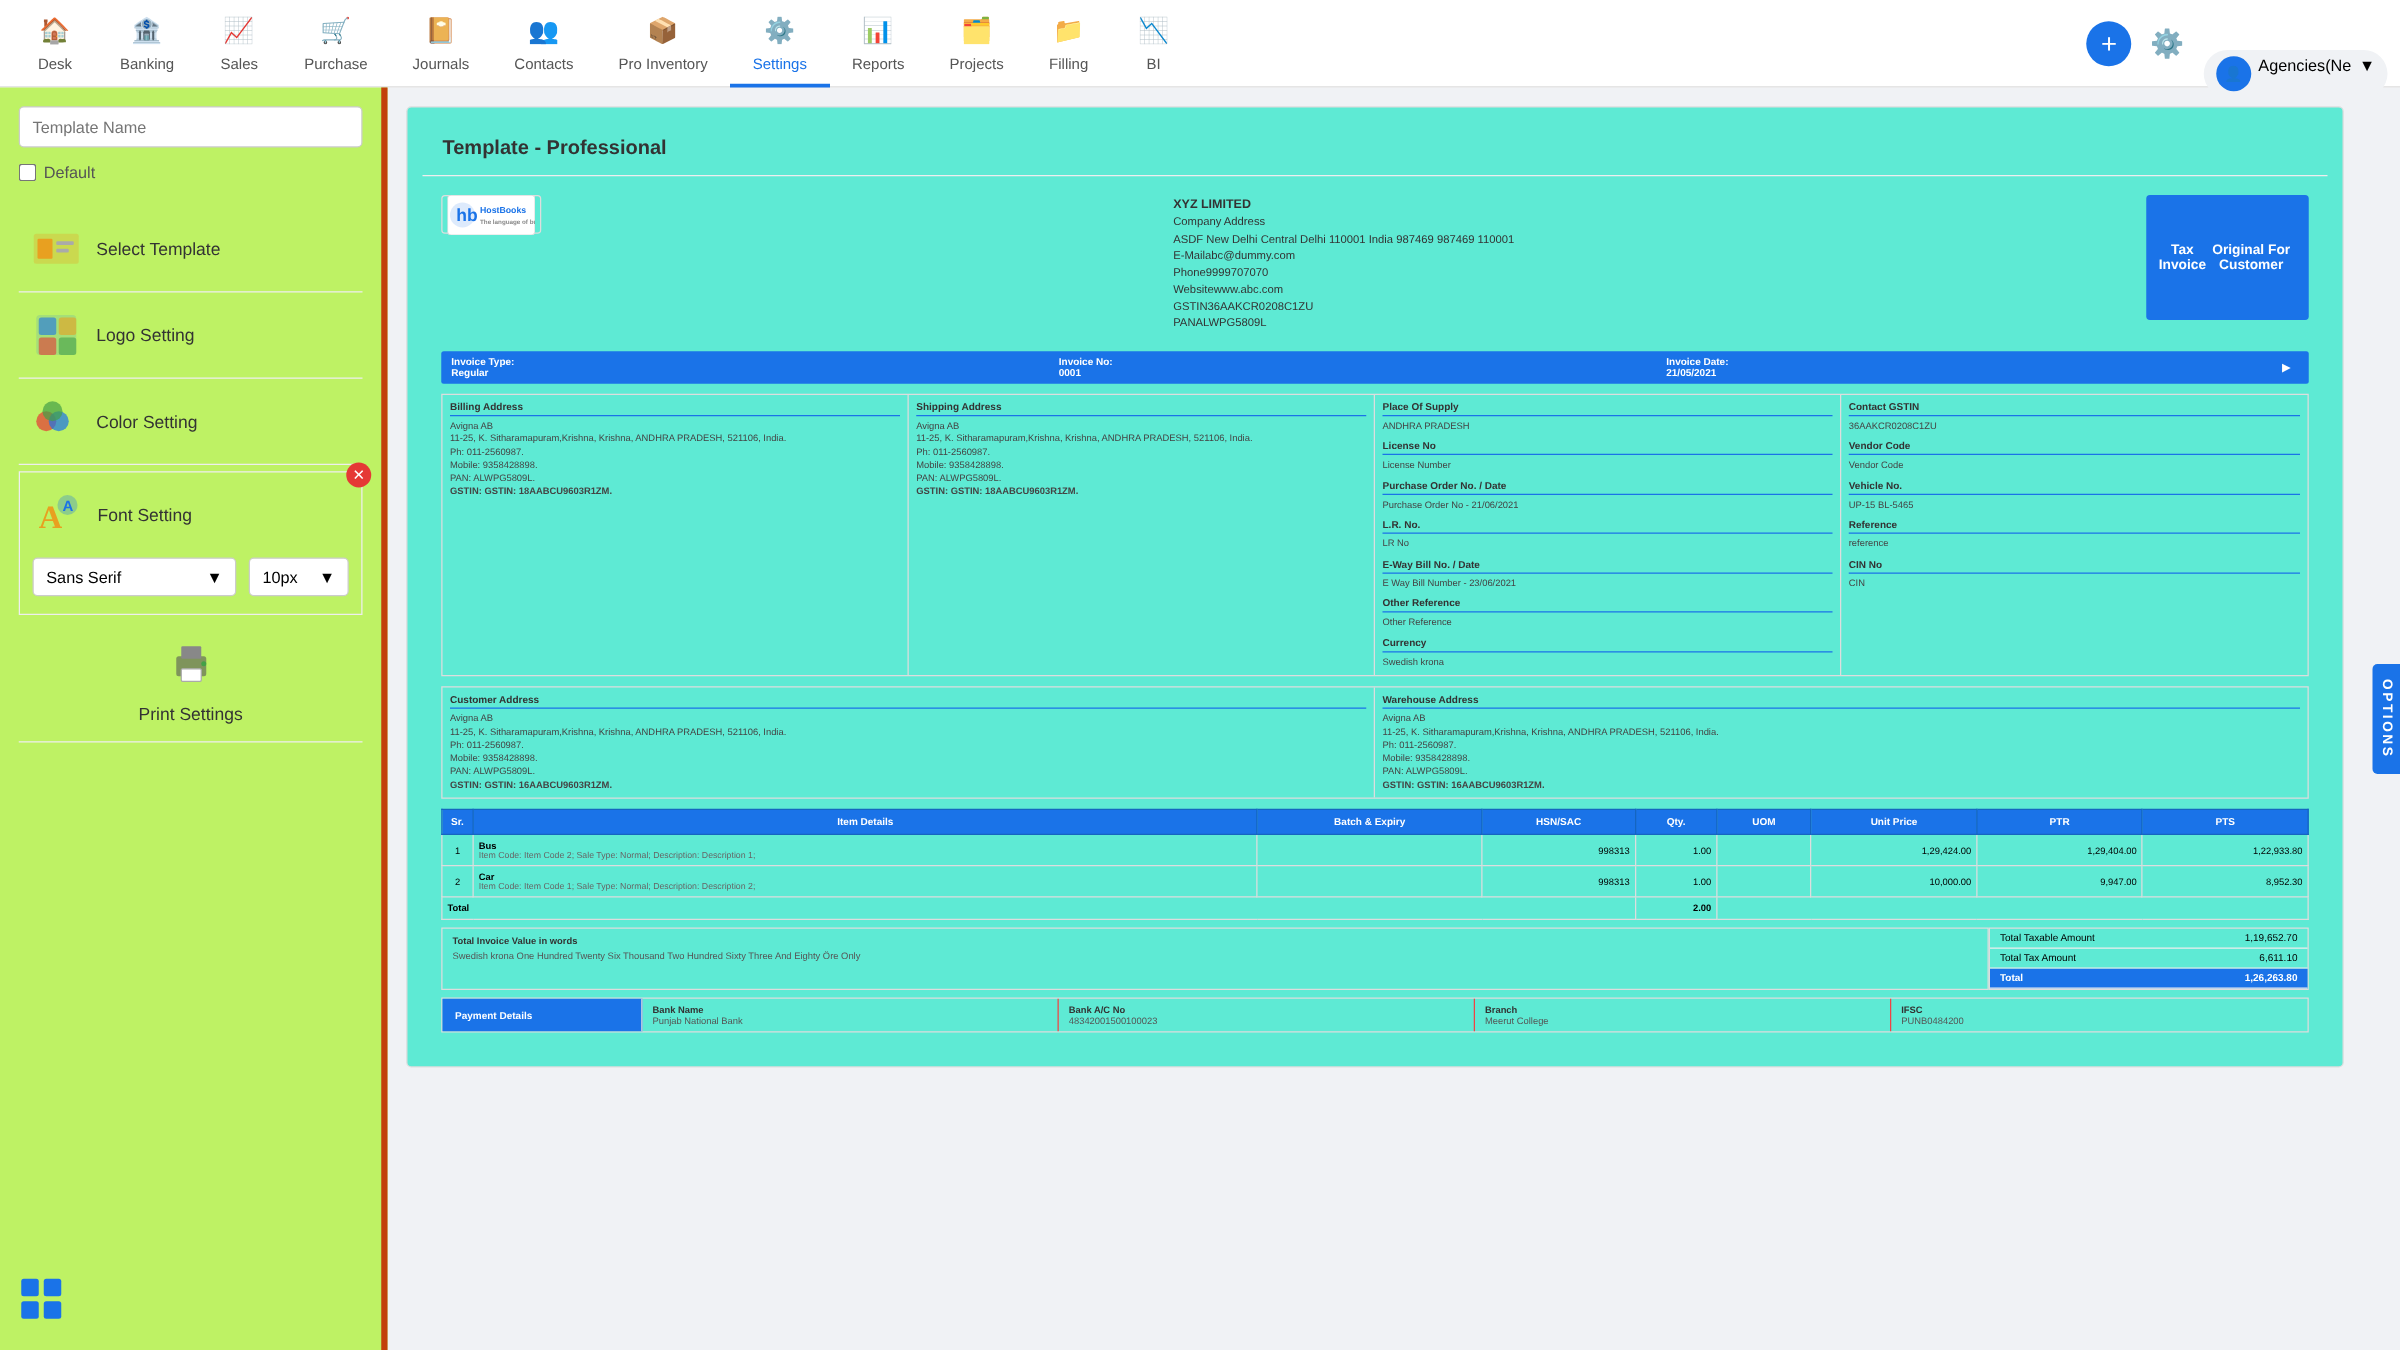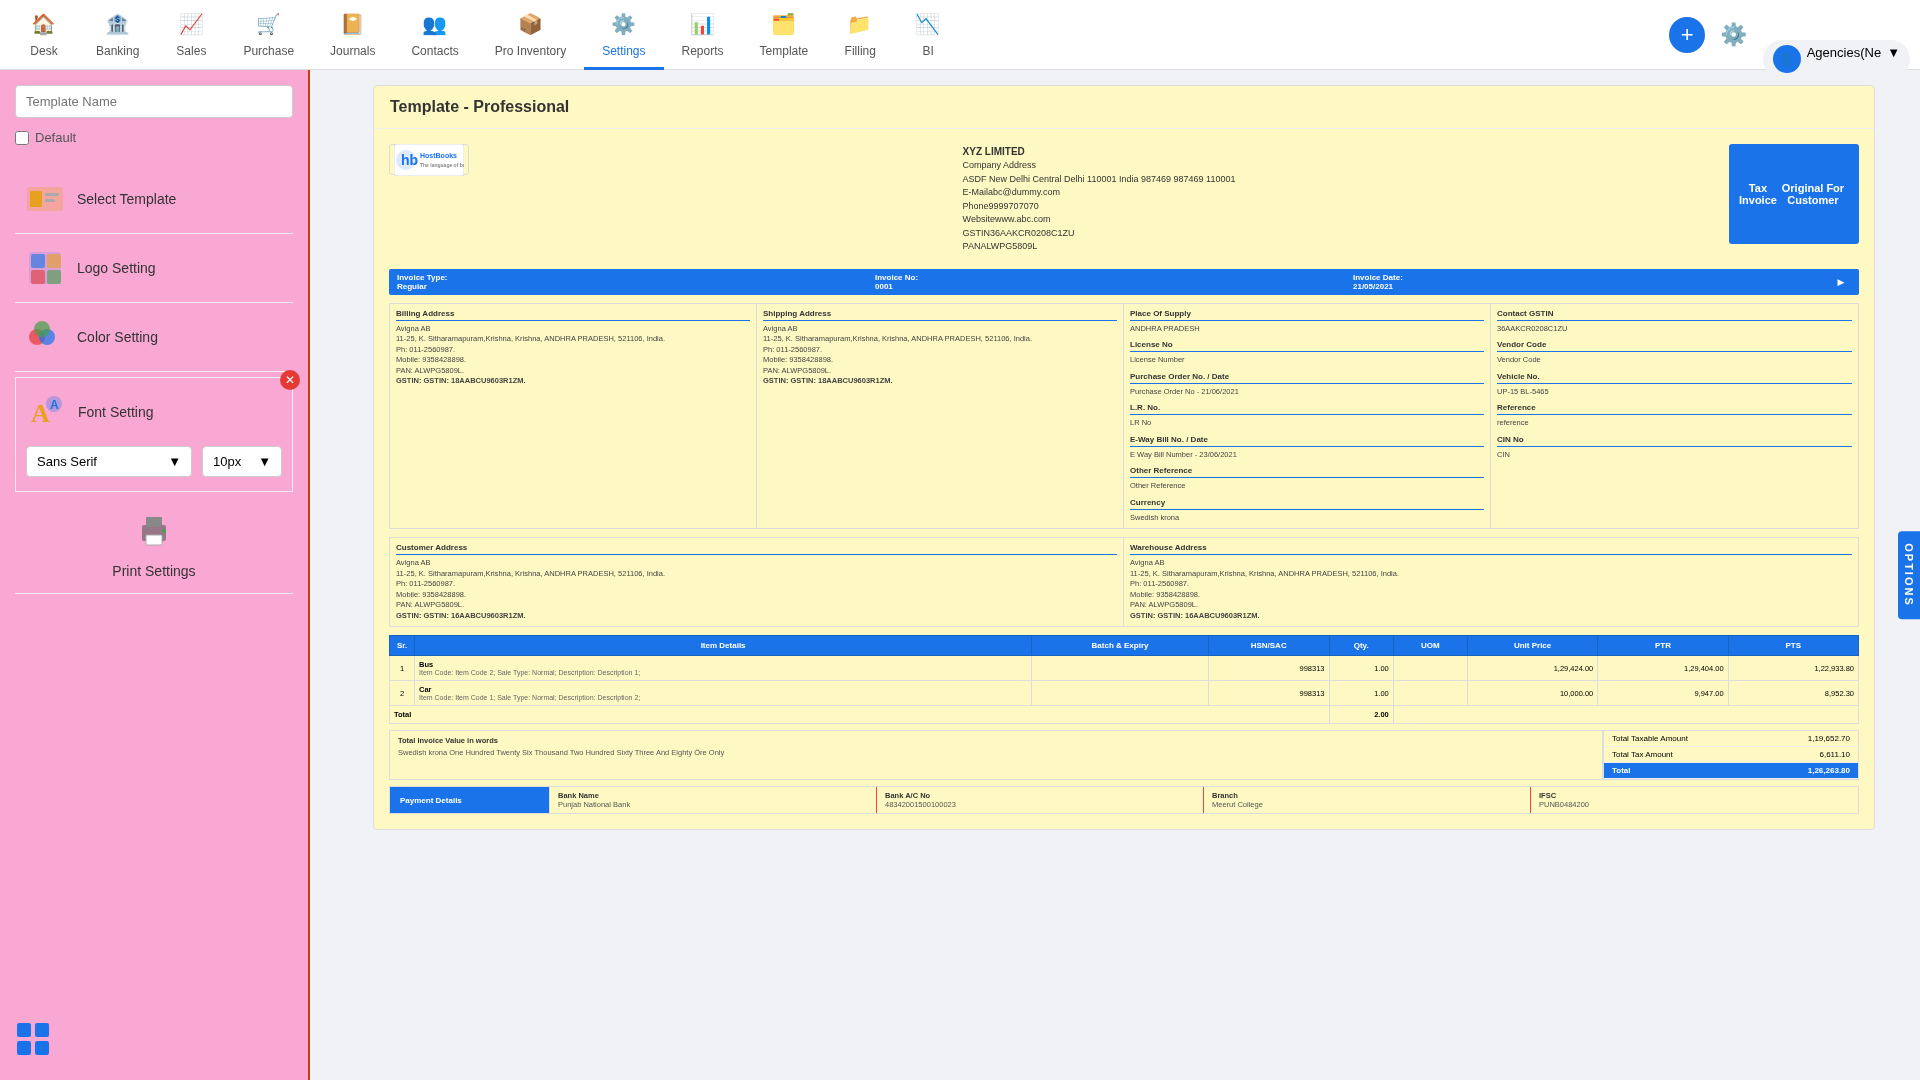--- a/index.html
+++ b/index.html
@@ -13,21 +13,21 @@
     .nav-right { margin-left: auto; display: flex; align-items: center; gap: 15px; }
     .add-btn { width: 36px; height: 36px; background: #1a73e8; border-radius: 50%; color: white; font-size: 22px; display: flex; align-items: center; justify-content: center; cursor: pointer; }
     .gear-btn { font-size: 22px; color: #555; cursor: pointer; }
     .user-btn { display: flex; align-items: flex-start; gap: 6px; background: #f0f2f5; border-radius: 20px; padding: 5px 10px; cursor: pointer; font-size: 13px; margin-top: 48px; }
     .user-avatar { width: 28px; height: 28px; background: #1a73e8; border-radius: 50%; display: flex; align-items: center; justify-content: center; color: white; font-size: 12px; }
 
     
     .main-layout { display: flex; height: calc(1080px - 70px); }
 
     
-    .left-panel { width: 310px; background: #f9a8d4; border-right: 2px solid #c2410c; padding: 15px; overflow-y: auto; flex-shrink: 0; }
+    .left-panel { width: 310px; background: #bef264; border-right: 5px solid #c2410c; padding: 15px; overflow-y: auto; flex-shrink: 0; }
     .template-name-input { width: 100%; border: 1px solid #ccc; border-radius: 4px; padding: 8px 10px; font-size: 13px; color: #999; margin-bottom: 12px; }
     .default-check { display: flex; align-items: center; gap: 6px; margin-bottom: 20px; font-size: 13px; color: #555; }
     .default-check input { width: 14px; height: 14px; }
 
     .menu-item { display: flex; align-items: center; gap: 12px; padding: 14px 10px; border-bottom: 1px solid #eee; cursor: pointer; }
     .menu-icon { width: 40px; height: 40px; display: flex; align-items: center; justify-content: center; font-size: 22px; }
     .menu-label { font-size: 14px; color: #333; font-weight: 500; }
 
     
     .font-setting-section { border: 1px solid #eee; padding: 14px 10px; position: relative; margin-top: 5px; }
@@ -35,21 +35,21 @@
     .close-x { position: absolute; right: -8px; top: -8px; width: 20px; height: 20px; background: #e53935; border-radius: 50%; color: white; font-size: 12px; display: flex; align-items: center; justify-content: center; cursor: pointer; }
     .font-dropdowns { display: flex; gap: 10px; }
     .font-dropdown { border: 1px solid #ccc; border-radius: 4px; padding: 7px 10px; font-size: 13px; background: white; flex: 1; display: flex; justify-content: space-between; align-items: center; cursor: pointer; }
     .font-dropdown.small { flex: 0 0 80px; }
 
     
     .right-panel { flex: 1; overflow-y: auto; padding: 15px; position: relative; }
     .options-tab { position: absolute; right: 0; top: 50%; transform: translateY(-50%); background: #1a73e8; color: white; writing-mode: vertical-rl; padding: 12px 5px; font-size: 11px; font-weight: 600; letter-spacing: 2px; cursor: pointer; border-radius: 4px 0 0 4px; }
 
     
-    .template-preview { background: #fef9c3; border: 1px solid #ddd; border-radius: 4px; padding: 0; margin-right: 30px; margin-left: 48px; }
+    .template-preview { background: #5eead4; border: 1px solid #ddd; border-radius: 4px; padding: 12px; margin-right: 30px; }
     .template-title { font-size: 16px; font-weight: 600; color: #333; padding: 12px 16px; border-bottom: 1px solid #eee; }
 
     
     .invoice-preview { padding: 15px; }
     .invoice-header { display: flex; align-items: flex-start; justify-content: space-between; margin-bottom: 15px; }
     .company-logo { display: flex; align-items: center; gap: 8px; }
     .hb-logo { width: 80px; height: 31px; border: 1px solid #ddd; display: flex; align-items: center; justify-content: center; font-size: 10px; color: #1a73e8; font-weight: bold; border-radius: 3px; }
     .company-info { font-size: 9px; color: #333; line-height: 1.5; }
     .company-info .company-name { font-weight: bold; font-size: 10px; }
     .tax-invoice-box { background: #1a73e8; color: white; width: 130px; min-height: 100px; display: flex; flex-direction: row; align-items: center; justify-content: center; text-align: center; border-radius: 3px; font-size: 11px; font-weight: bold; padding: 10px; }
@@ -131,21 +131,21 @@
   <div class="nav-item active">
     <div class="nav-icon">⚙️</div>
     <span>Settings</span>
   </div>
   <div class="nav-item">
     <div class="nav-icon">📊</div>
     <span>Reports</span>
   </div>
   <div class="nav-item">
     <div class="nav-icon">🗂️</div>
-    <span>Template</span>
+    <span>Projects</span>
   </div>
   <div class="nav-item">
     <div class="nav-icon">📁</div>
     <span>Filling</span>
   </div>
   <div class="nav-item">
     <div class="nav-icon">📉</div>
     <span>BI</span>
   </div>
   <div class="nav-right">

